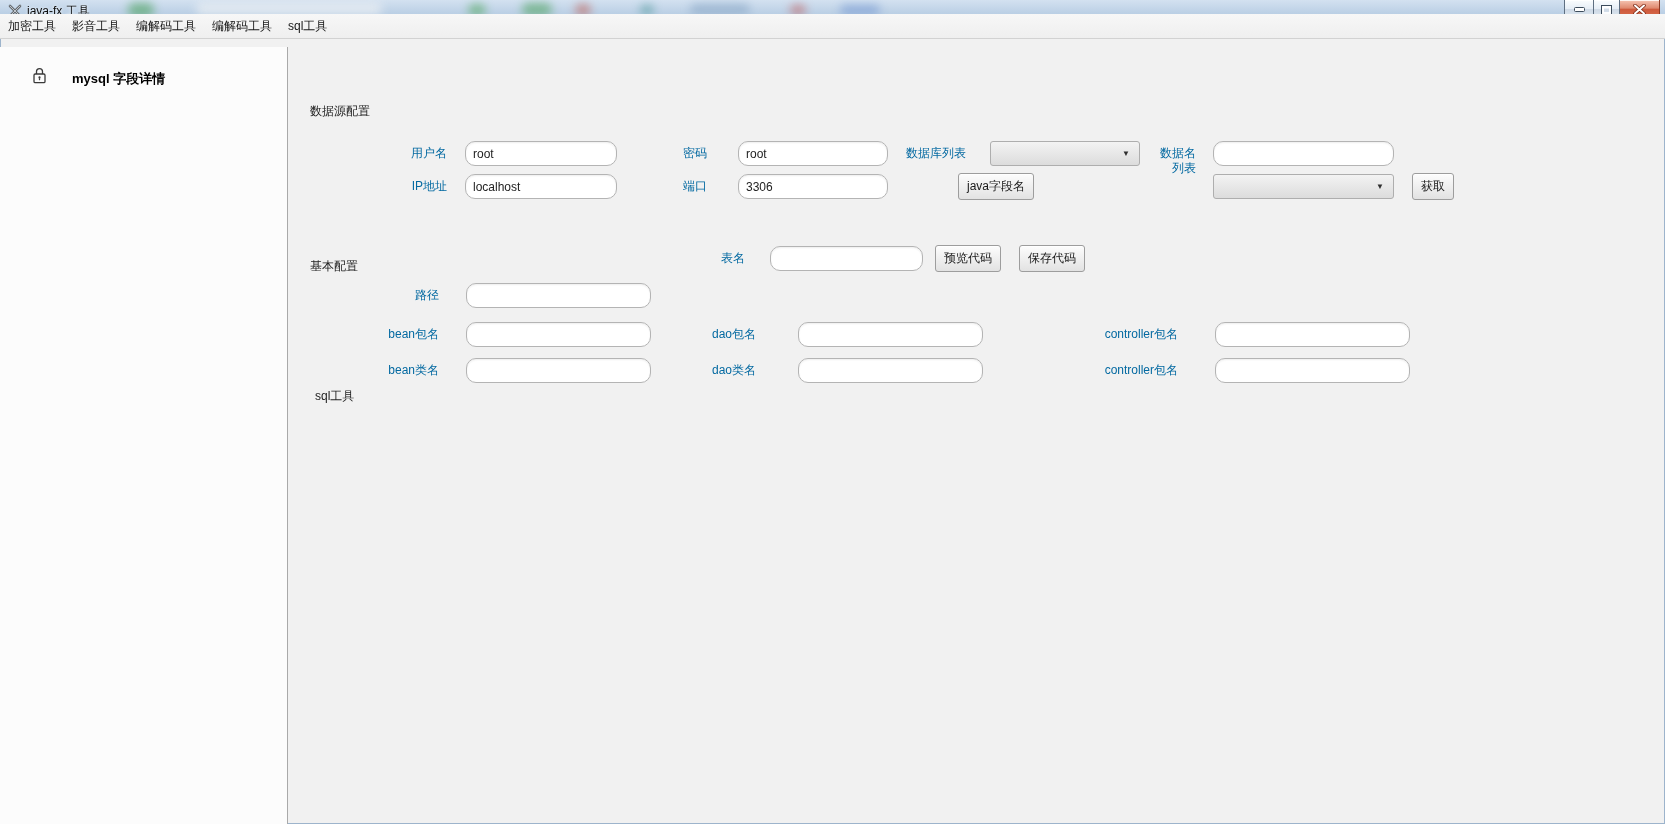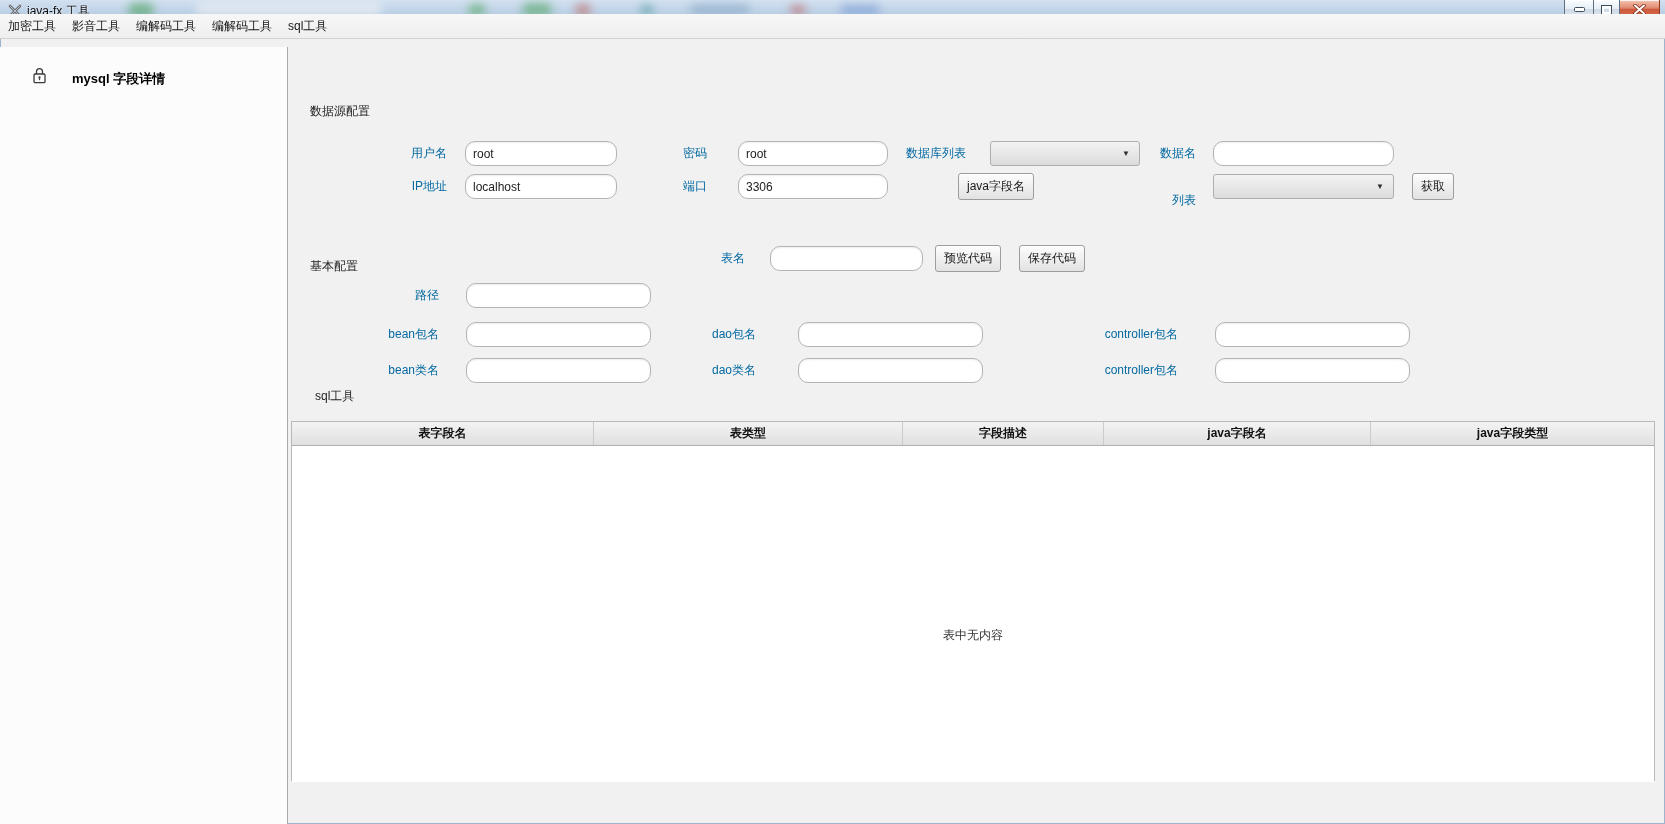--- a/index.html
+++ b/index.html
@@ -137,21 +137,21 @@
     <span class="arrow">▼</span>
   </div>
   <div class="lbl" style="left:1106px;top:141px;width:90px">数据名</div>
   <input class="inp" style="left: 1213px; top: 141px; width: 181px;">
 
   <div class="lbl" style="left:357px;top:174px;width:90px">IP地址</div>
   <input class="inp" style="left: 465px; top: 174px; width: 152px;" value="localhost">
   <div class="lbl" style="left:617px;top:174px;width:90px">端口</div>
   <input class="inp" style="left: 738px; top: 174px; width: 150px;" value="3306">
   <button class="btn" style="left:958px;top:173px">java字段名</button>
-  <div class="lbl" style="left:1106px;top:188px;width:90px">列表</div>
+  <div class="lbl" style="left:1106px;top:156px;width:90px">列表</div>
   <div class="combo" style="left:1213px;top:174px;width:181px">
     <span class="arrow">▼</span>
   </div>
   <button class="btn" style="left:1412px;top:173px">获取</button>
 
   <div class="sec" style="left:310px;top:258px">基本配置</div>
 
   <div class="lbl" style="left:655px;top:246px;width:90px">表名</div>
   <input class="inp" style="left: 770px; top: 246px; width: 153px;">
   <button class="btn" style="left:935px;top:245px">预览代码</button>
@@ -169,26 +169,14 @@
 
   <div class="lbl" style="left:349px;top:358px;width:90px">bean类名</div>
   <input class="inp" style="left: 466px; top: 358px; width: 185px;">
   <div class="lbl" style="left:666px;top:358px;width:90px">dao类名</div>
   <input class="inp" style="left: 798px; top: 358px; width: 185px;">
   <div class="lbl" style="left:1068px;top:358px;width:110px">controller包名</div>
   <input class="inp" style="left: 1215px; top: 358px; width: 195px;">
 
   <div class="sec" style="left:315px;top:388px">sql工具</div>
 
-  <div class="ftable">
-    <div class="thead">
-      <div class="th" style="flex:0 0 302px">表字段名</div>
-      <div class="th" style="flex:0 0 309px">表类型</div>
-      <div class="th" style="flex:0 0 201px">字段描述</div>
-      <div class="th" style="flex:0 0 267px">java字段名</div>
-      <div class="th" style="flex:1">java字段类型</div>
-    </div>
-    <div class="tbody">
-      <div class="empty">表中无内容</div>
-    </div>
-  </div>
 
 </div>
 
 </body></html>

